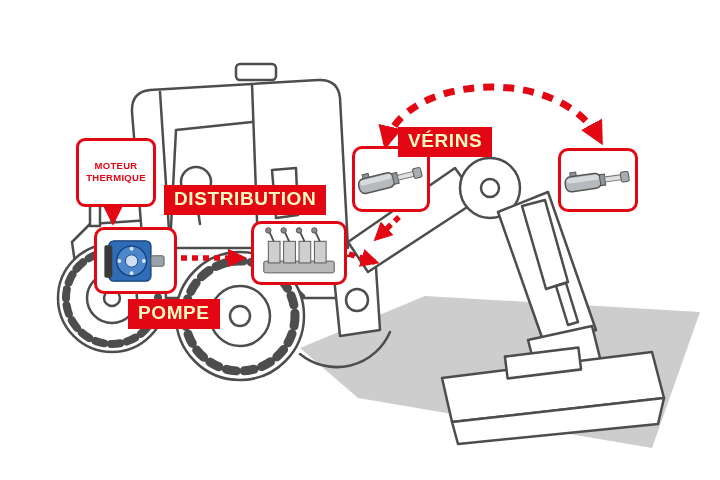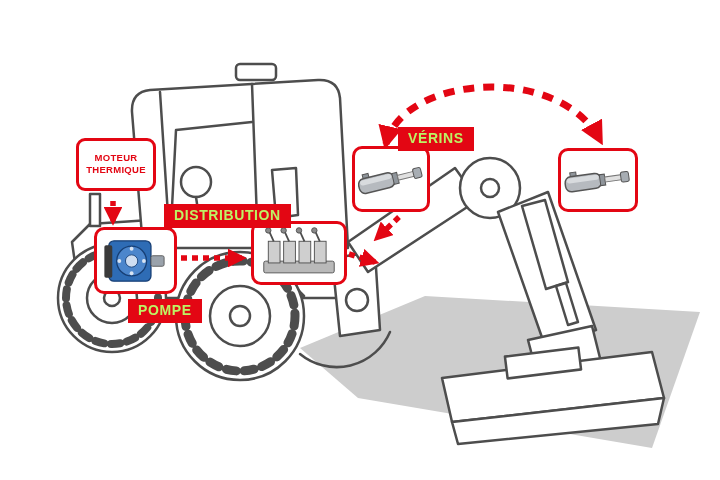--- a/index.html
+++ b/index.html
@@ -3,33 +3,33 @@
 <meta charset="utf-8">
 <style>
   html,body{margin:0;padding:0;background:#fff;}
   #canvas{
     position:relative;width:720px;height:480px;overflow:hidden;background:#fff;
     font-family:"Liberation Sans",sans-serif;
   }
   .layer{position:absolute;left:0;top:0;}
   
   .tag{
-    position:absolute;background:#e30613;color:#bef264;font-weight:bold;
-    font-size:14px;letter-spacing:.6px;padding:3px 10px 5px;z-index:6;
+    position:absolute;background:#e30613;color:#fef9c3;font-weight:bold;
+    font-size:19px;letter-spacing:.6px;padding:3px 10px 5px;z-index:6;
     white-space:nowrap;
   }
   
   .part-box{
     position:absolute;background:#fff;border:3.5px solid #e30613;border-radius:10px;
     display:flex;align-items:center;justify-content:center;z-index:5;box-sizing:border-box;
   }
   .moteur-box{
     position:absolute;left:76px;top:138px;width:80px;box-sizing:border-box;
     background:#fff;border:3px solid #e30613;border-radius:9px;
-    padding:11px 3px;text-align:center;color:#e30613;font-weight:bold;
+    padding:19px 3px;text-align:center;color:#e30613;font-weight:bold;
     font-size:9.5px;line-height:1.3;letter-spacing:.3px;z-index:6;
   }
   .rot-m14{transform:rotate(-14deg);}
   .rot-m8{transform:rotate(-8deg);}
 </style>
 </head>
 <body>
 
 <div id="canvas">
 
@@ -111,21 +111,21 @@
       <circle cx="36" cy="33" r="7" fill="#cfdef2" stroke="#173f75"></circle>
       <circle cx="36" cy="19" r="2.2" fill="#d9e4f2"></circle>
       <circle cx="36" cy="47" r="2.2" fill="#d9e4f2"></circle>
       <circle cx="22" cy="33" r="2.2" fill="#d9e4f2"></circle>
       <circle cx="50" cy="33" r="2.2" fill="#d9e4f2"></circle>
       <rect x="58" y="27" width="15" height="12" rx="2" fill="#9aa2ab" stroke="#555"></rect>
     </svg>
   </div>
   <div class="tag" style="left:128px;top:299px;">POMPE</div>
 
-  <div class="tag" style="left:164px;top:204px;">DISTRIBUTION</div>
+  <div class="tag" style="left:164px;top:185px;">DISTRIBUTION</div>
   <div class="part-box" style="left:251px;top:221px;width:96px;height:64px;">
     <svg width="88" height="56" viewBox="0 0 94 62">
       <rect x="8" y="40" width="78" height="13" rx="2" fill="#b9b9b9" stroke="#4d4d4d"></rect>
       <g fill="#cfcfcf" stroke="#4d4d4d">
         <rect x="13" y="18" width="13" height="24"></rect>
         <rect x="30" y="18" width="13" height="24"></rect>
         <rect x="47" y="18" width="13" height="24"></rect>
         <rect x="64" y="18" width="13" height="24"></rect>
       </g>
       <g stroke="#4d4d4d" stroke-width="2">

